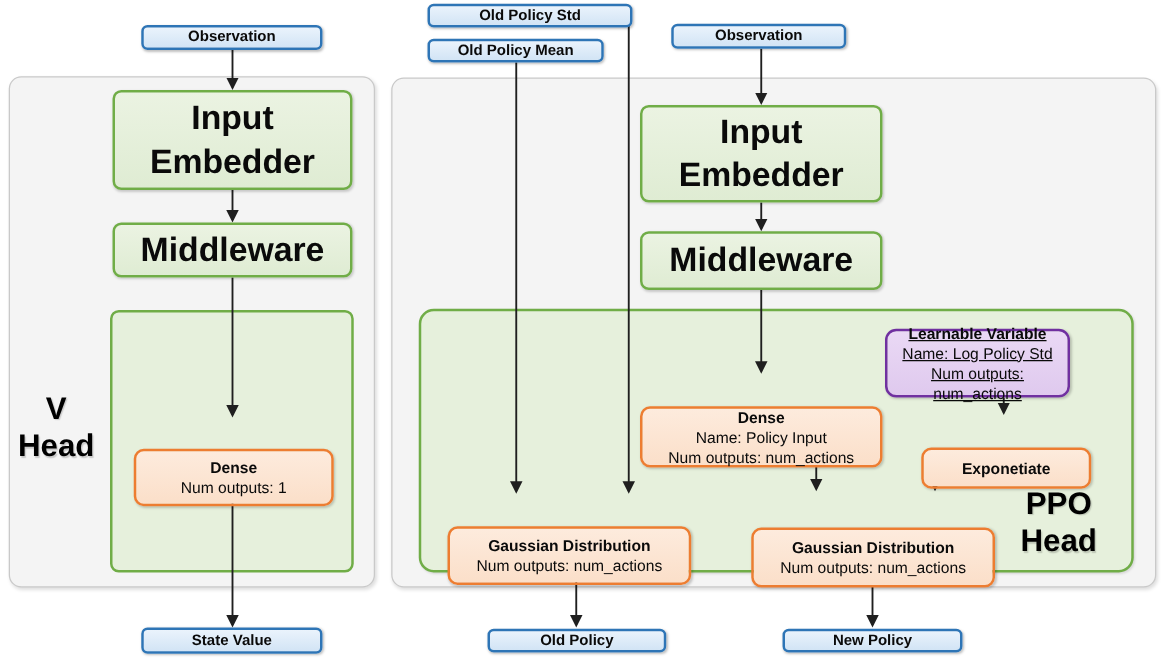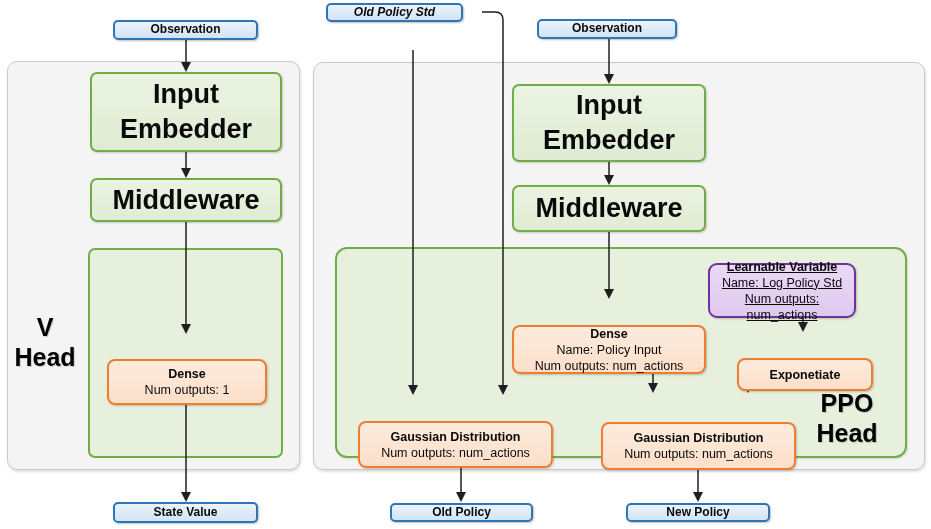--- a/index.html
+++ b/index.html
@@ -115,24 +115,27 @@
 
   <div class="node blue" style="left:113px; top:502px; width:145px; height:21px;">
     <span>State Value</span>
   </div>
 
   <div class="head-label" style="left:805px; top:388px; width:84px;">
     <div>PPO</div>
     <div>Head</div>
   </div>
 
-  <div class="node blue" style="left:326px; top:3px; width:137px; height:19px;font-style:italic;">
+  <div class="node blue" style="left:342px; top:3px; width:164px; height:19px;">
     <span>Old Policy Std</span>
   </div>
 
+  <div class="node blue" style="left:342px; top:31px; width:141px; height:19px;">
+    <span>Old Policy Mean</span>
+  </div>
 
   <div class="node blue" style="left:537px; top:19px; width:140px; height:20px;">
     <span>Observation</span>
   </div>
 
   <div class="node greenbox" style="left:512px; top:84px; width:194px; height:78px;">
     <span>Input Embedder</span>
   </div>
 
   <div class="node greenbox" style="left:512px; top:185px; width:194px; height:47px;">

